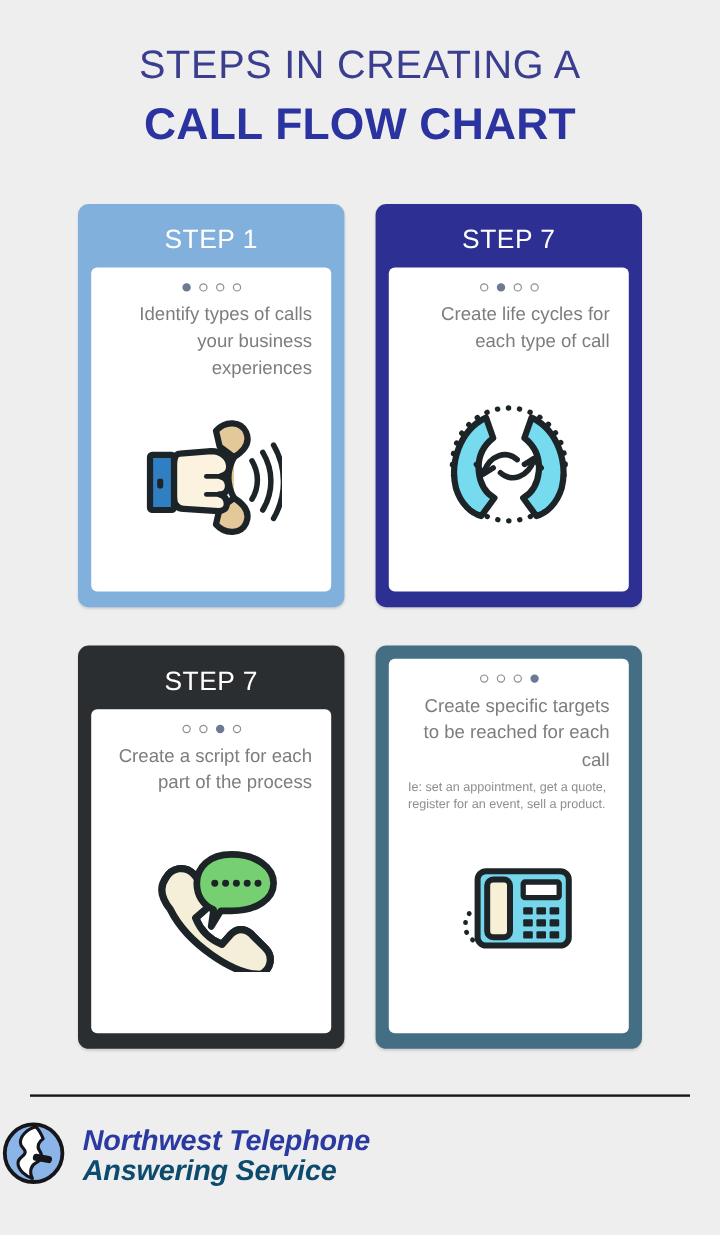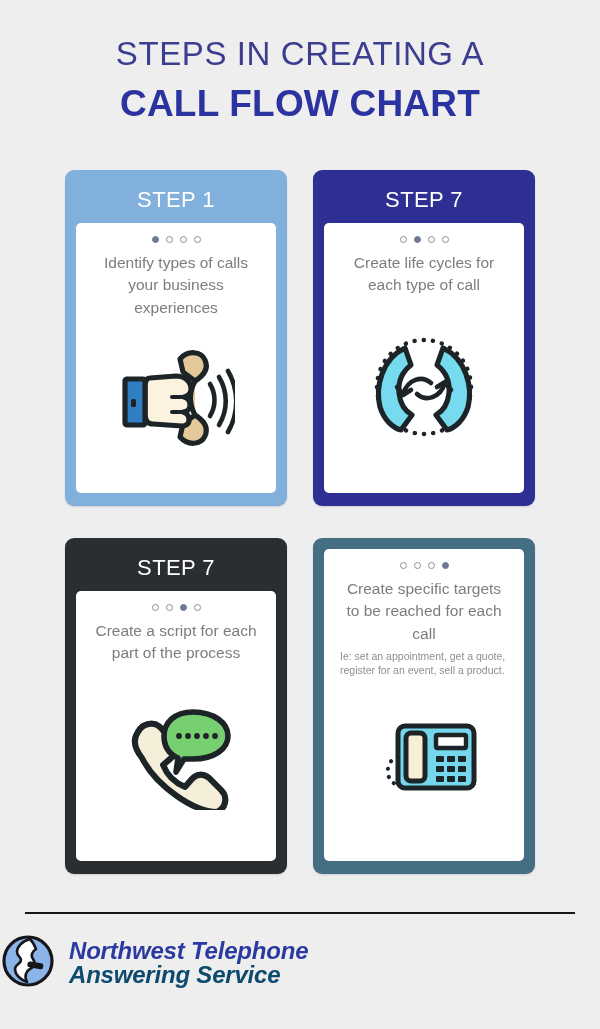--- a/index.html
+++ b/index.html
@@ -47,21 +47,21 @@
     display: flex; flex-direction: column;
     position: relative; overflow: hidden;
   }
   .dots { display: flex; gap: 7px; justify-content: center; margin-bottom: 9px; }
   .dot { width: 7px; height: 7px; border-radius: 50%;
          border: 1.3px solid #8d8d95; background: transparent; }
   .dot.on { background: #6d7a92; border-color: #6d7a92; }
 
   .body-text {
     font-size: 15.5px; line-height: 1.44; color: #7d7d7d;
-    font-weight: 400; text-align: center;
+    font-weight: 400; text-align: right;
   }
   .sub-text {
     font-size: 10.5px; line-height: 1.33; color: #8e8e8e;
     margin-top: 5px; text-align: left;
   }
   .icon-wrap {
     flex: 1; display: flex; align-items: center; justify-content: center;
     padding-bottom: 6px;
   }
   .icon-wrap svg { display: block; }

